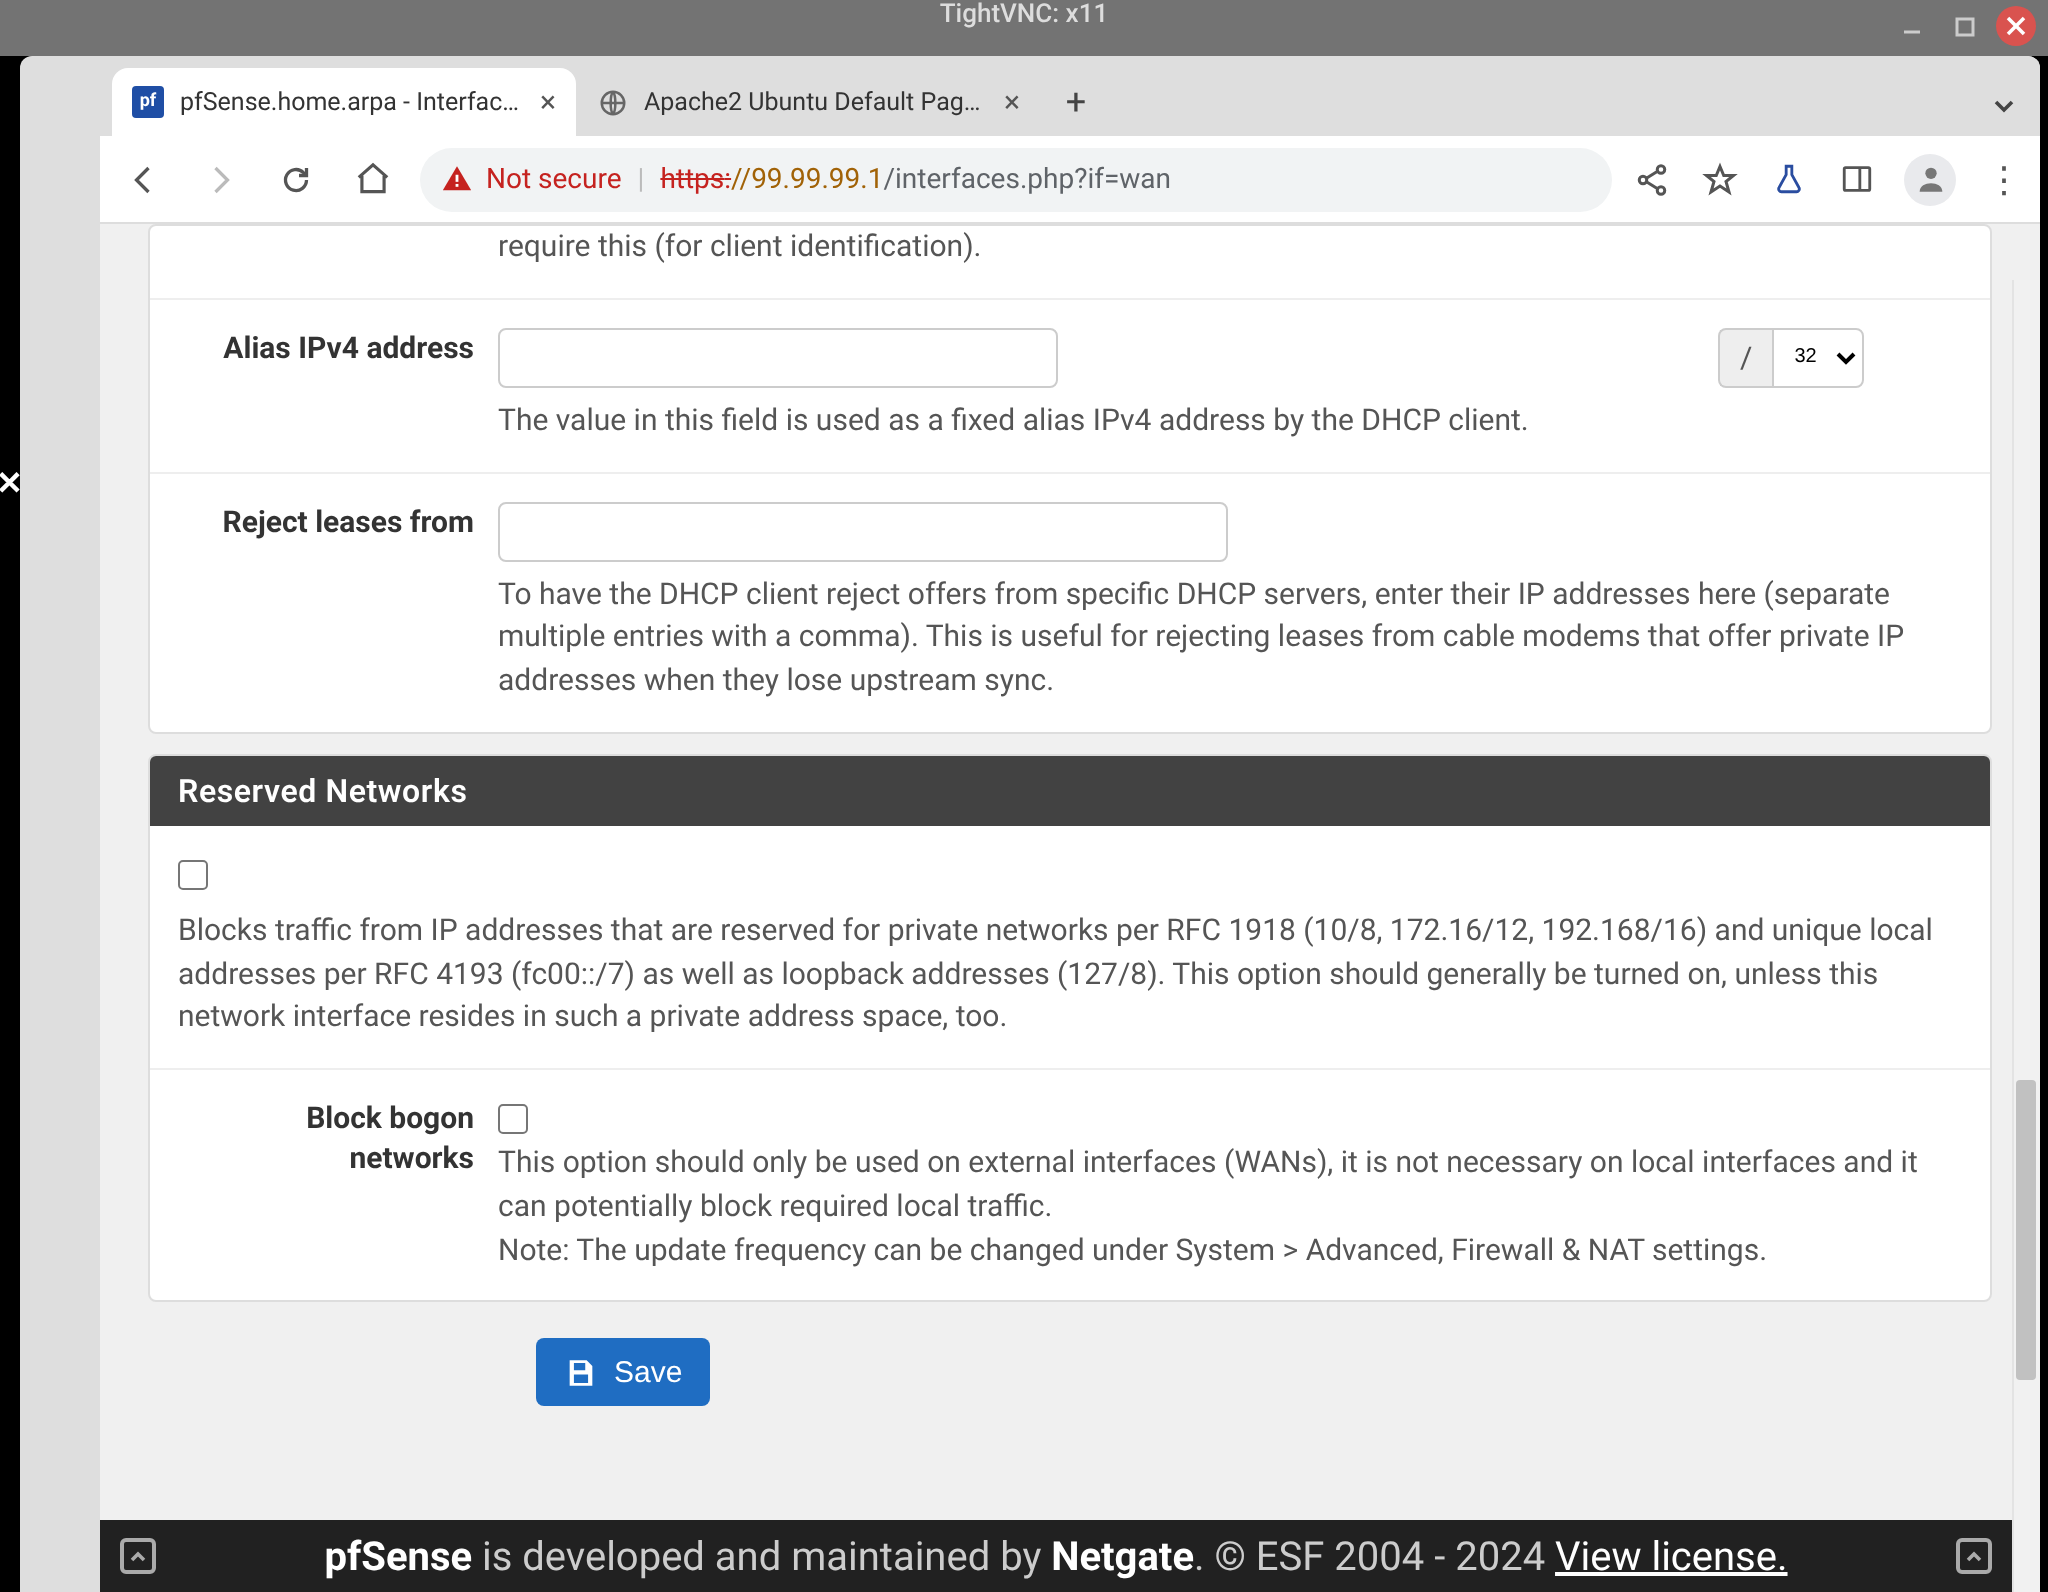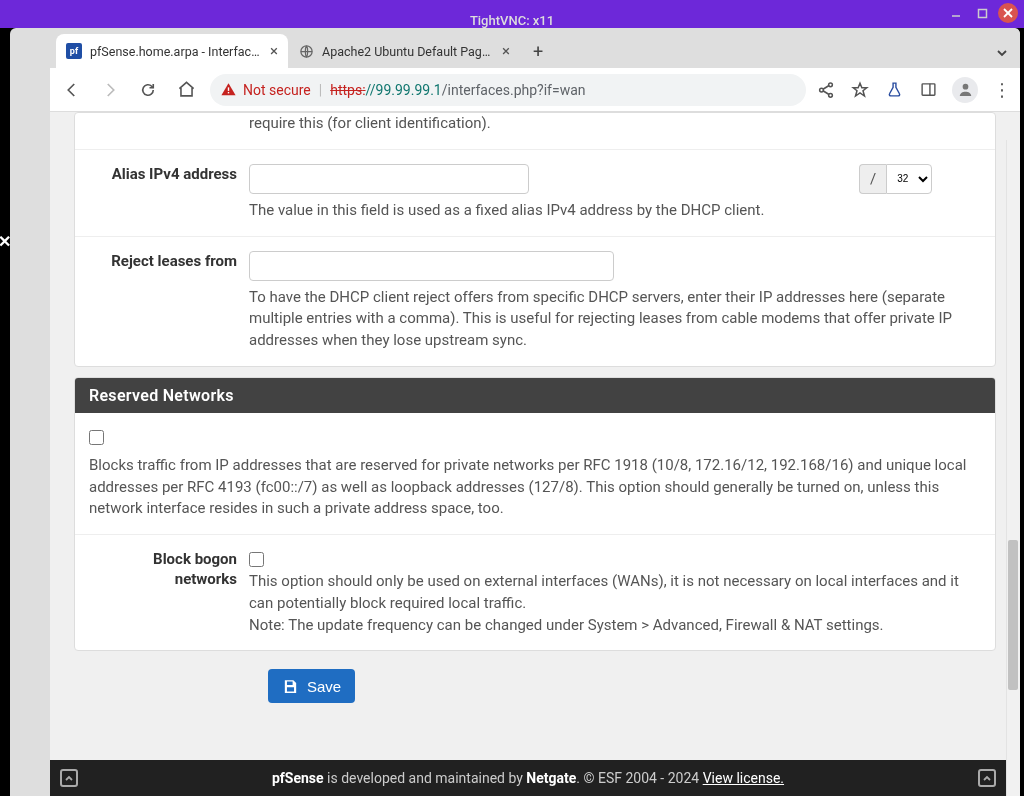--- a/index.html
+++ b/index.html
@@ -1,19 +1,19 @@
 <!DOCTYPE html>
 <html><head>
 <meta charset="utf-8">
 <style>
   * { box-sizing: border-box; margin: 0; padding: 0; }
   body { font-family: -apple-system, BlinkMacSystemFont, "Segoe UI", Roboto, sans-serif; background: #000; width: 1024px; height: 796px; overflow: hidden; position: relative; }
 
   
-  .titlebar { background: #6d28d9; height: 28px; display: flex; align-items: flex-end; justify-content: center; position: relative; }
+  .titlebar { background: #737373; height: 28px; display: flex; align-items: flex-start; justify-content: center; position: relative; }
   .titlebar-title { color: #ddd; font-size: 13px; font-weight: 500; }
   .titlebar-controls { position: absolute; right: 6px; top: 3px; display: flex; gap: 6px; }
   .tb-btn { width: 20px; height: 20px; border-radius: 50%; display: flex; align-items: center; justify-content: center; color: #eee; font-size: 12px; cursor: pointer; }
   .tb-min, .tb-max { background: transparent; }
   .tb-close { background: #d9534f; color: #fff; }
 
   
   .browser { background: #dedede; position: absolute; top: 28px; left: 10px; right: 4px; bottom: 0; display: flex; flex-direction: column; border-top-left-radius: 6px; border-top-right-radius: 6px; overflow: hidden; padding-left: 40px; }
 
   
@@ -29,21 +29,21 @@
 
   
   .toolbar { background: #fff; height: 44px; display:flex; align-items:center; padding: 0 8px; gap: 10px; border-bottom: 1px solid #ddd;}
   .nav-btn { width: 28px; height: 28px; display:flex; align-items:center; justify-content:center; color:#555; cursor:pointer; border-radius:50%; }
   .nav-btn.disabled { color: #bbb; }
   .addr { flex:1; height: 32px; background:#f1f3f4; border-radius:16px; display:flex; align-items:center; padding:0 10px; gap:8px; font-size:14px; color:#3c4043; }
   .addr .warn { color:#c5221f; display:flex; align-items:flex-end; gap:6px; }
   .addr .warn svg { flex-shrink:0;}
   .addr .sep { color:#bbb; }
   .addr .https { color:#c5221f; text-decoration: line-through;}
-  .addr .host { color:#0f766e; }
+  .addr .host { color:#a16207; }
   .addr .path { color:#5f6368; }
   .tool-icons { display:flex; align-items:center; gap:14px; color:#555; }
   .tool-icons .icon { width:20px; height:20px; display:flex; align-items:center; justify-content:center; cursor:pointer;}
   .avatar-circle { width:26px; height:26px; border-radius:50%; background:#e9eaed; display:flex; align-items:center; justify-content:center; color:#666;}
   .kebab { font-size:18px; }
 
   
   .viewport { flex:1; background:#f0f0f0; overflow-y:auto; position:relative; }
 
   .page { padding: 0 24px 16px 24px; color:#444; font-size:15px; }
@@ -61,21 +61,21 @@
   .prefix-slash { border:1px solid #ccc; border-right:none; background:#eee; height:30px; display:flex; align-items:center; padding:0 10px; border-top-left-radius:4px; border-bottom-left-radius:4px; color:#555;}
   .prefix-select { border:1px solid #ccc; height:30px; background:#fff; font-size:10px; padding:0 6px; border-top-right-radius:4px; border-bottom-right-radius:4px;}
   .chk { width:15px; height:15px; margin-top:3px;}
 
   .save-btn { background:#1f6dc2; color:#fff; border:none; border-radius:4px; height:34px; padding:0 14px; font-size:15px; display:inline-flex; align-items:center; gap:8px; cursor:pointer; margin-left: 194px; margin-top: 8px;}
   .save-btn svg { flex-shrink:0;}
 
   .footer-spacer { height: 40px;}
 
   
-  .pf-footer { position:absolute; left:0; right:14px; bottom:0; background:#212121; color:#ccc; height:36px; display:flex; align-items:center; justify-content:center; font-size:14px;}
+  .pf-footer { position:absolute; left:0; right:14px; bottom:0; background:#212121; color:#ccc; height:36px; display:flex; align-items:center; justify-content:center; font-size:20px;}
   .pf-footer .ico { position:absolute; color:#ccc; width:18px; height:18px; border:2px solid #aaa; border-radius:3px; display:flex; align-items:center; justify-content:center; cursor:pointer;}
   .pf-footer .ico.left { left:10px; }
   .pf-footer .ico.right { right:10px; }
   .pf-footer b { color:#fff; font-weight:700;}
   .pf-footer a { color:#fff; text-decoration:underline; cursor:pointer;}
 
   
   .blackbar { position:absolute; top:28px; left:0; bottom:0; width:10px; background:#000;}
   .x-mark { position:absolute; left:-2px; top:232px; color:#fff; font-size:16px; font-weight:bold; }
 

